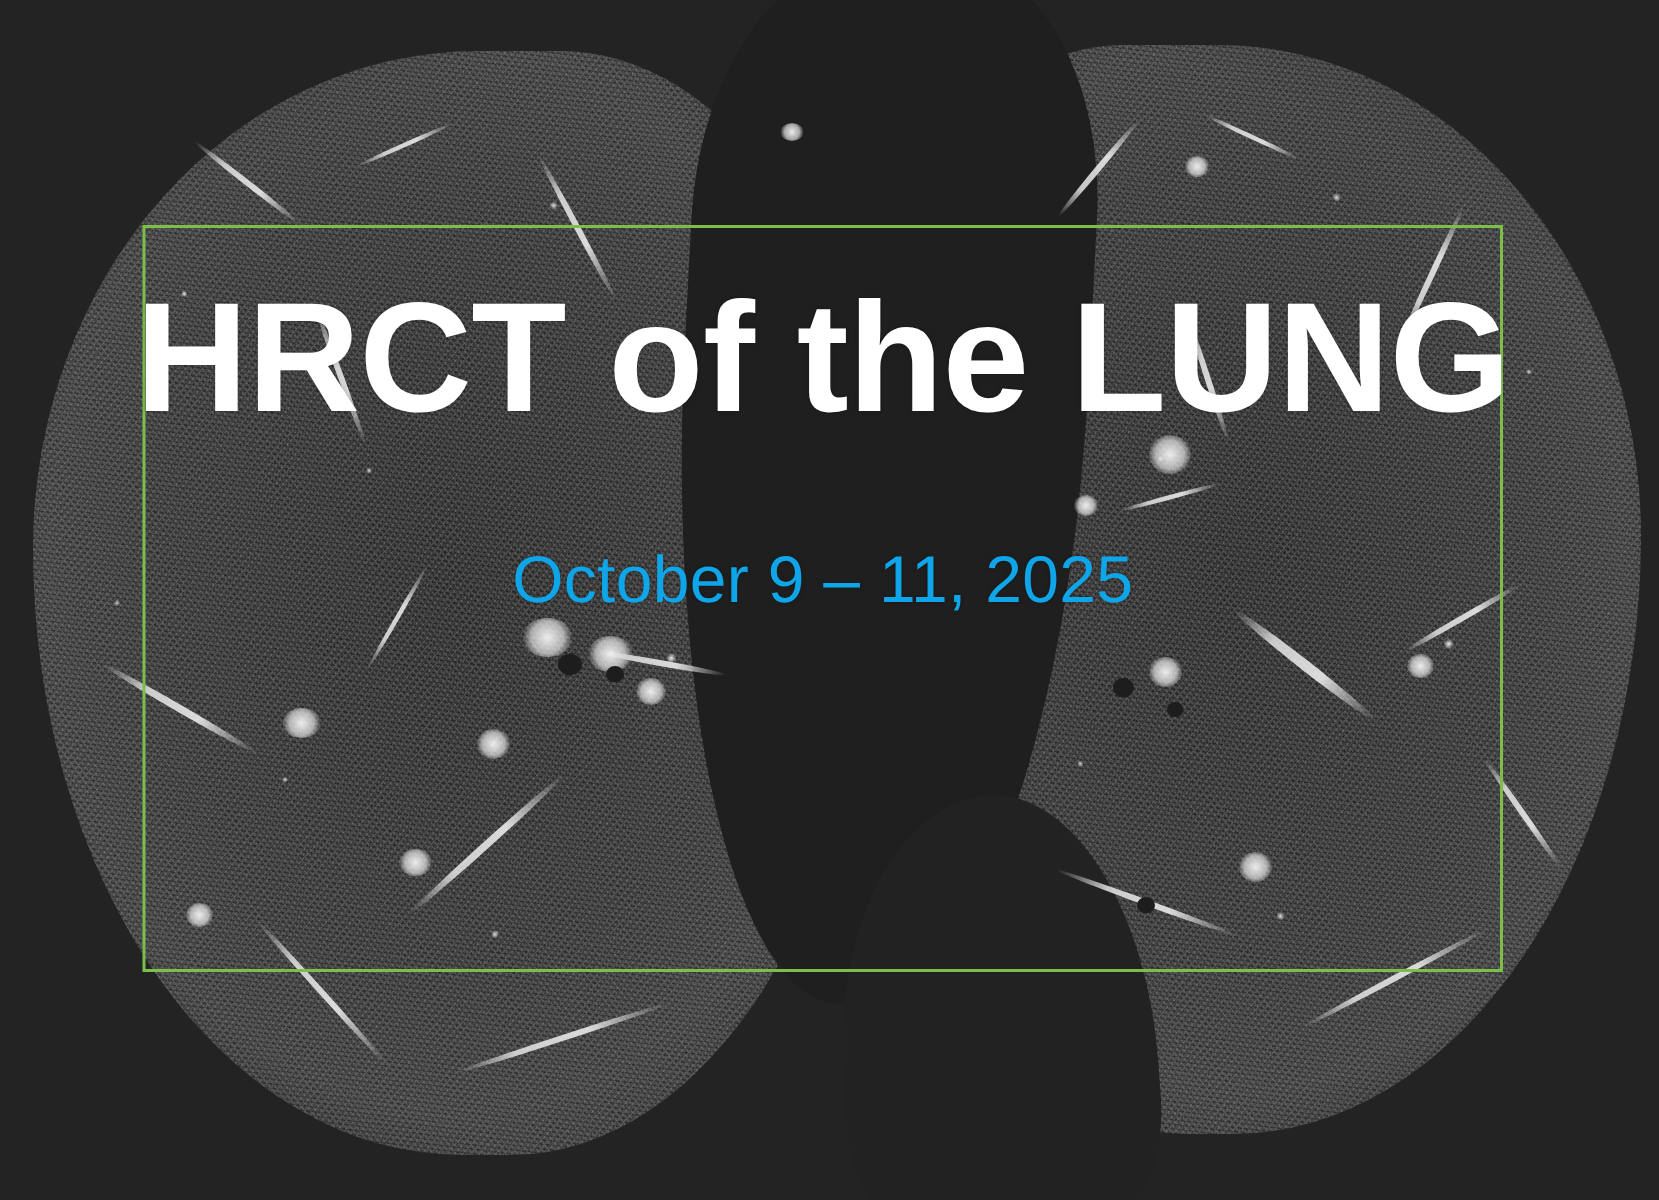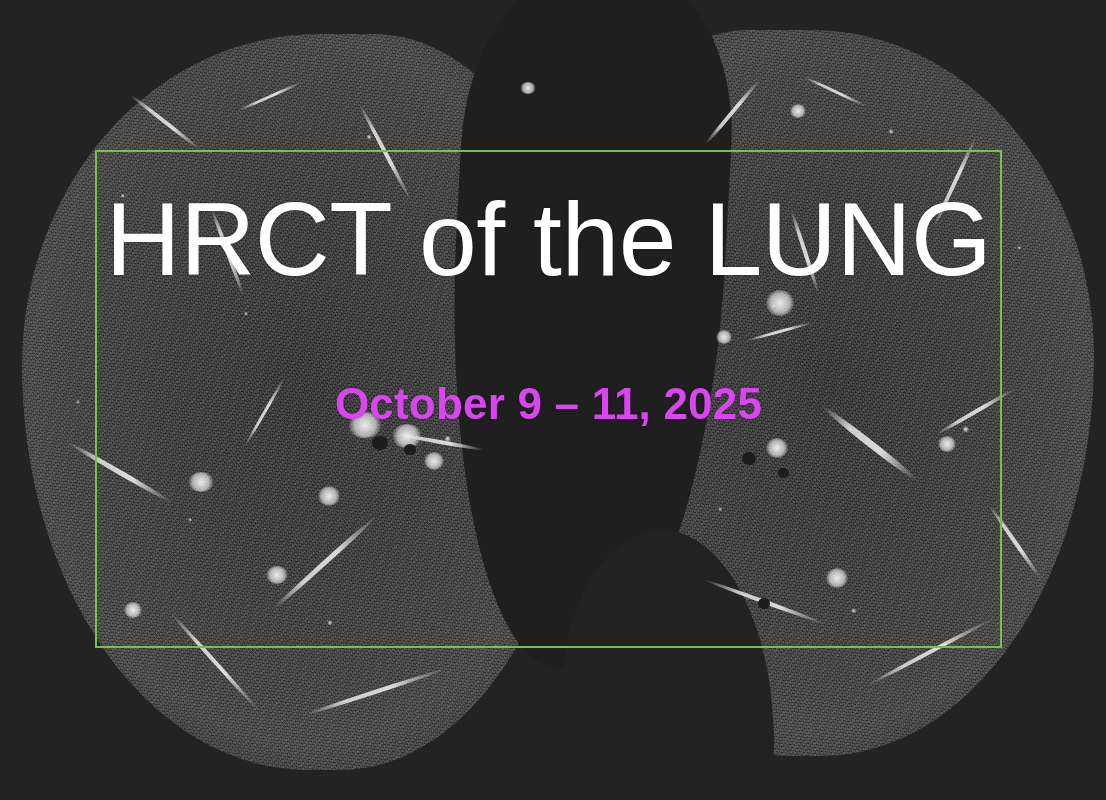--- a/index.html
+++ b/index.html
@@ -137,36 +137,36 @@
     box-sizing: border-box;
     display: flex;
     flex-direction: column;
     align-items: center;
     padding-top: 22px;
   }
 
   .title {
     color: #ffffff;
     font-size: 104px;
-    font-weight: 400;
+    font-weight: 700;
     line-height: 1.30;
     letter-spacing: -0.5px;
     text-align: center;
     white-space: nowrap;
     text-shadow: 0 0 3px rgba(0,0,0,.25);
   }
 
   .subtitle {
-    color: #d946ef;
+    color: #0ea5e9;
     font-size: 44px;
-    font-weight: 700;
+    font-weight: 400;
     letter-spacing: 0.2px;
     text-align: center;
     white-space: nowrap;
-    margin-top: 72px;
+    margin-top: 55px;
     text-shadow: 0 0 3px rgba(0,0,0,.25);
   }
 </style>
 </head>
 <body>
 
 <div class="slide">
 
   <div class="ct-stage">
 

